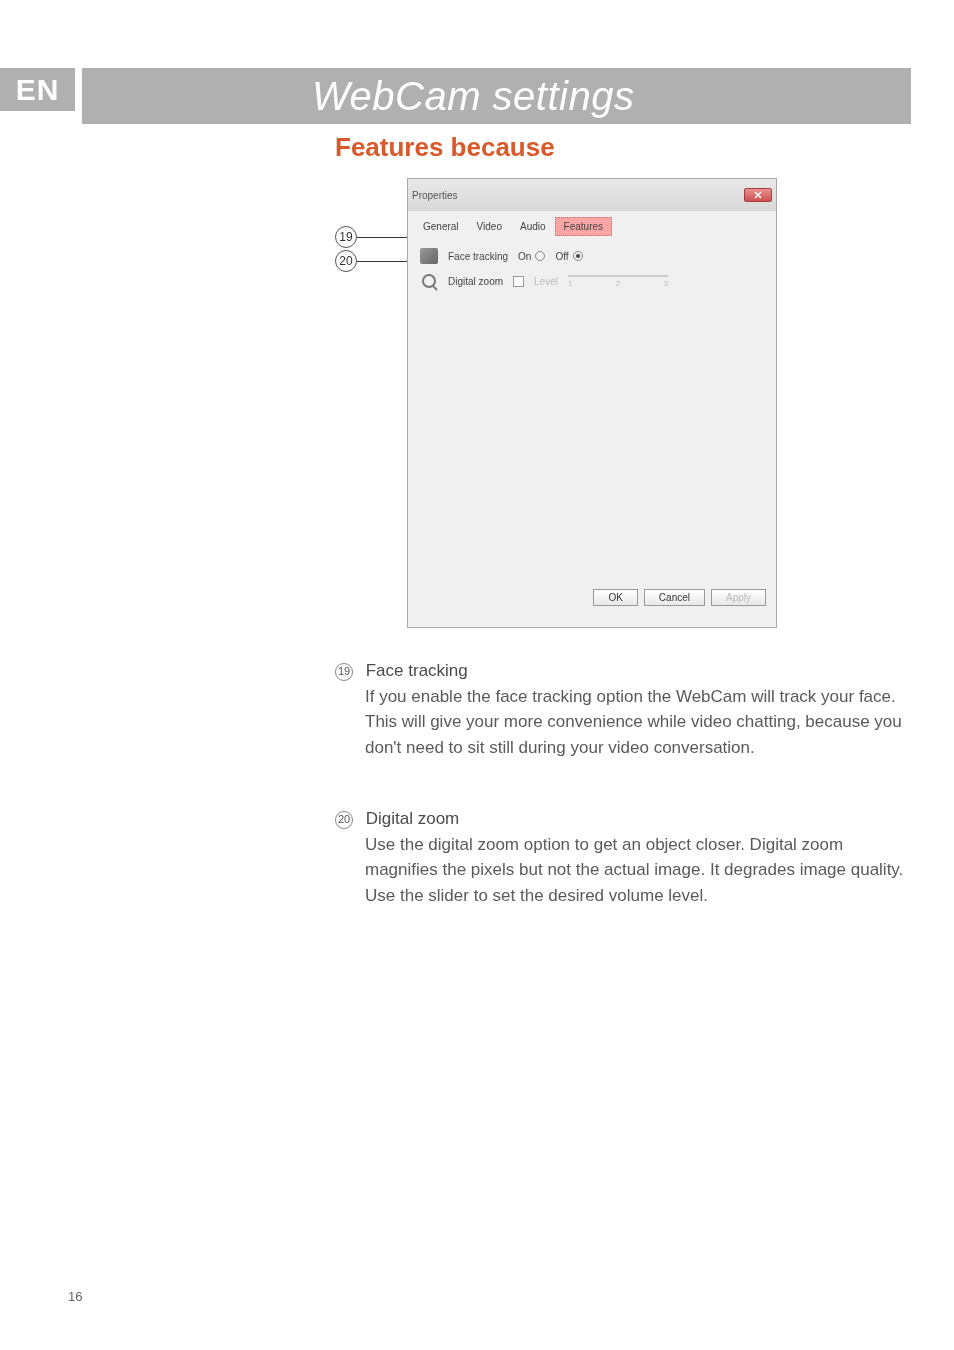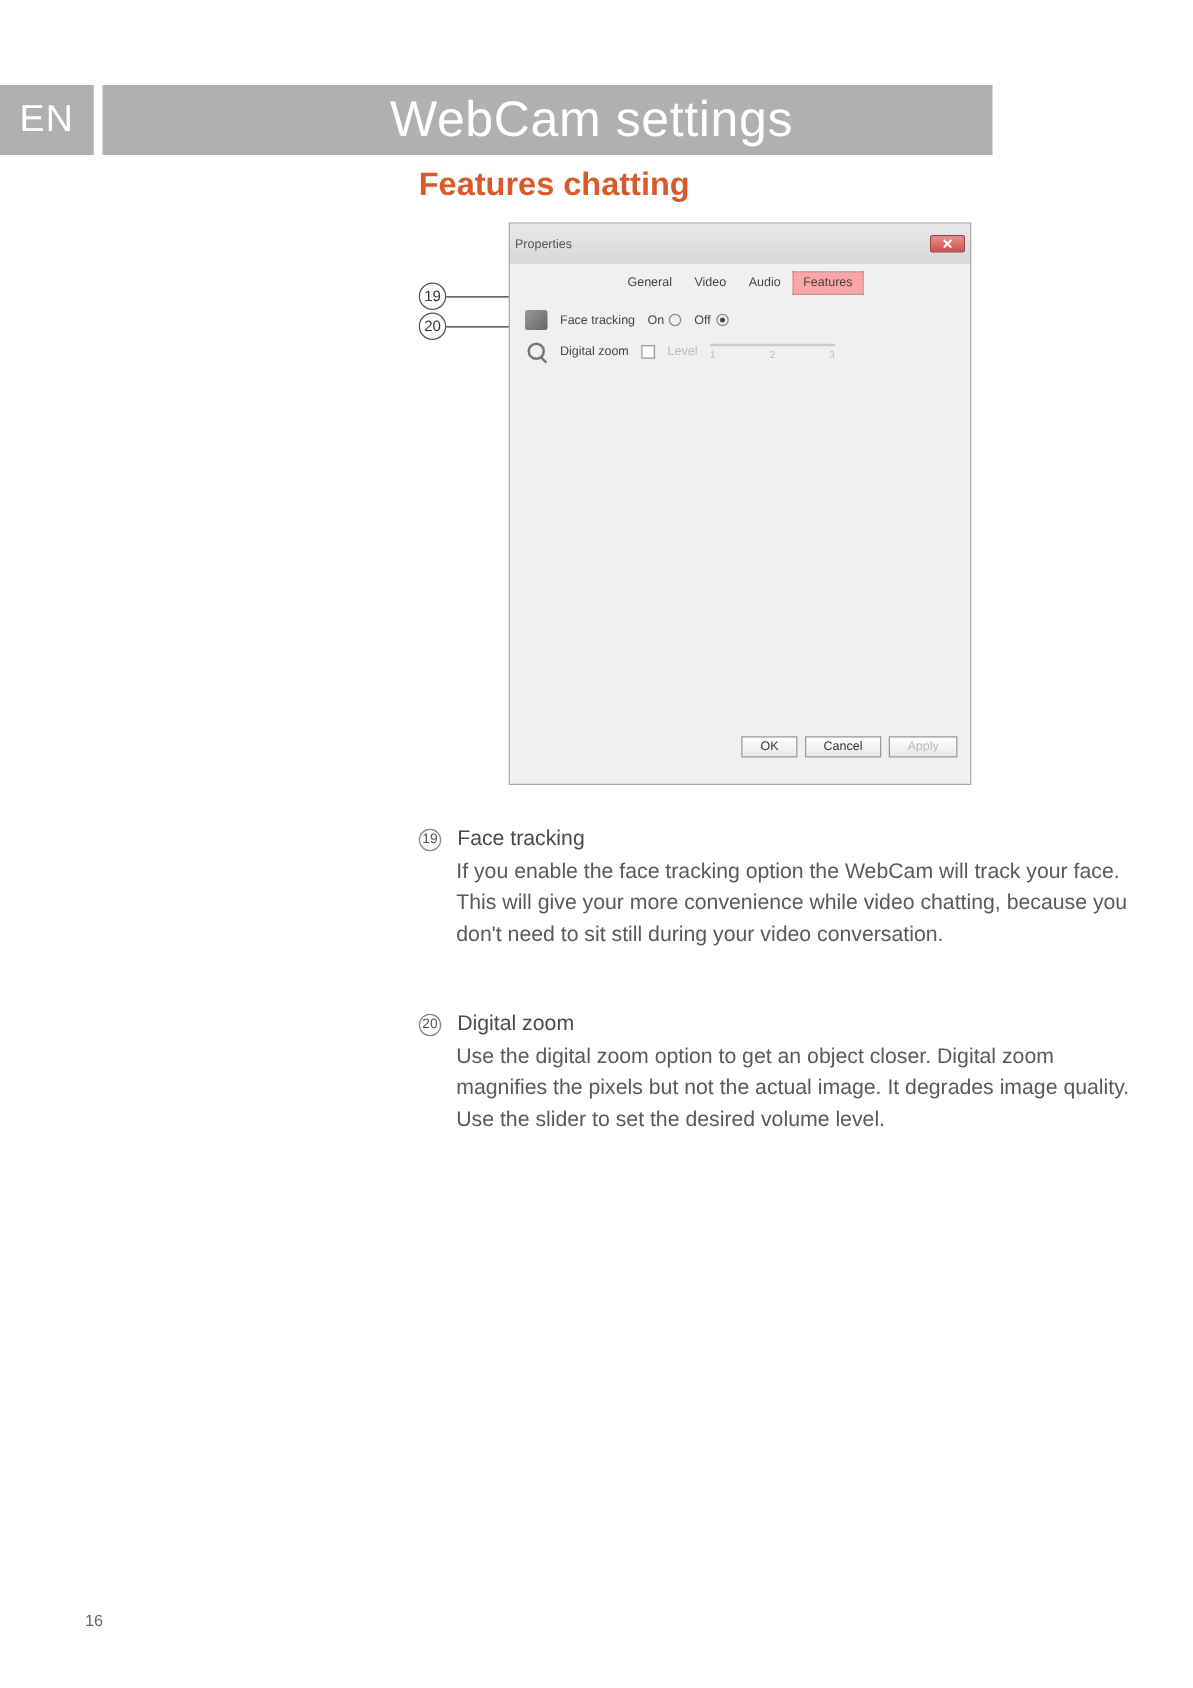--- a/index.html
+++ b/index.html
@@ -12,44 +12,45 @@
       height: 1350px;
       background: #ffffff;
       font-family: Arial, sans-serif;
       position: relative;
     }
     .lang-badge {
       position: absolute;
       left: 0;
       top: 68px;
       width: 75px;
-      height: 56px;
+      height: 43px;
       background: #b0b0b0;
       color: #ffffff;
       font-size: 30px;
-      font-weight: 400;
+      font-weight: 700;
       display: flex;
       align-items: center;
       justify-content: center;
       letter-spacing: 1px;
     }
     .title-bar {
       position: absolute;
       left: 82px;
       top: 68px;
-      width: 712px;
+      width: 829px;
       height: 56px;
       background: #b0b0b0;
       color: #ffffff;
       font-size: 40px;
       font-weight: 300;
       display: flex;
       align-items: center;
       padding-left: 230px;
       letter-spacing: 0.5px;
+      font-style: italic;
     }
     .section-title {
       position: absolute;
       left: 335px;
       top: 132px;
       color: #d85a2a;
       font-size: 26px;
       font-weight: bold;
     }
     .screenshot-container {
@@ -105,21 +106,20 @@
       display: flex;
       align-items: center;
       justify-content: center;
       color: #fff;
       font-size: 9px;
     }
     .tabs {
       display: flex;
       padding: 6px 6px 0 6px;
       gap: 0;
-      justify-content: center;
     }
     .tab {
       padding: 3px 8px;
       font-size: 10px;
       color: #444;
       border: 1px solid transparent;
       border-bottom: none;
     }
     .tab.active {
       border: 1px dotted #888;
@@ -265,21 +265,21 @@
       bottom: 46px;
       font-size: 13px;
       color: #666;
     }
   </style>
 </head>
 <body>
 
 <div class="lang-badge">EN</div>
 <div class="title-bar">WebCam settings</div>
-<div class="section-title">Features chatting</div>
+<div class="section-title">Features because</div>
 
 <div class="screenshot-container">
   <div class="callout" style="left:0;top:48px;">19</div>
   <div class="callout-line" style="left:22px;top:59px;width:68px;"></div>
   <div class="callout" style="left:0;top:72px;">20</div>
   <div class="callout-line" style="left:22px;top:83px;width:68px;"></div>
 
   <div class="dialog">
     <div class="dialog-titlebar">
       <span>Properties</span>

